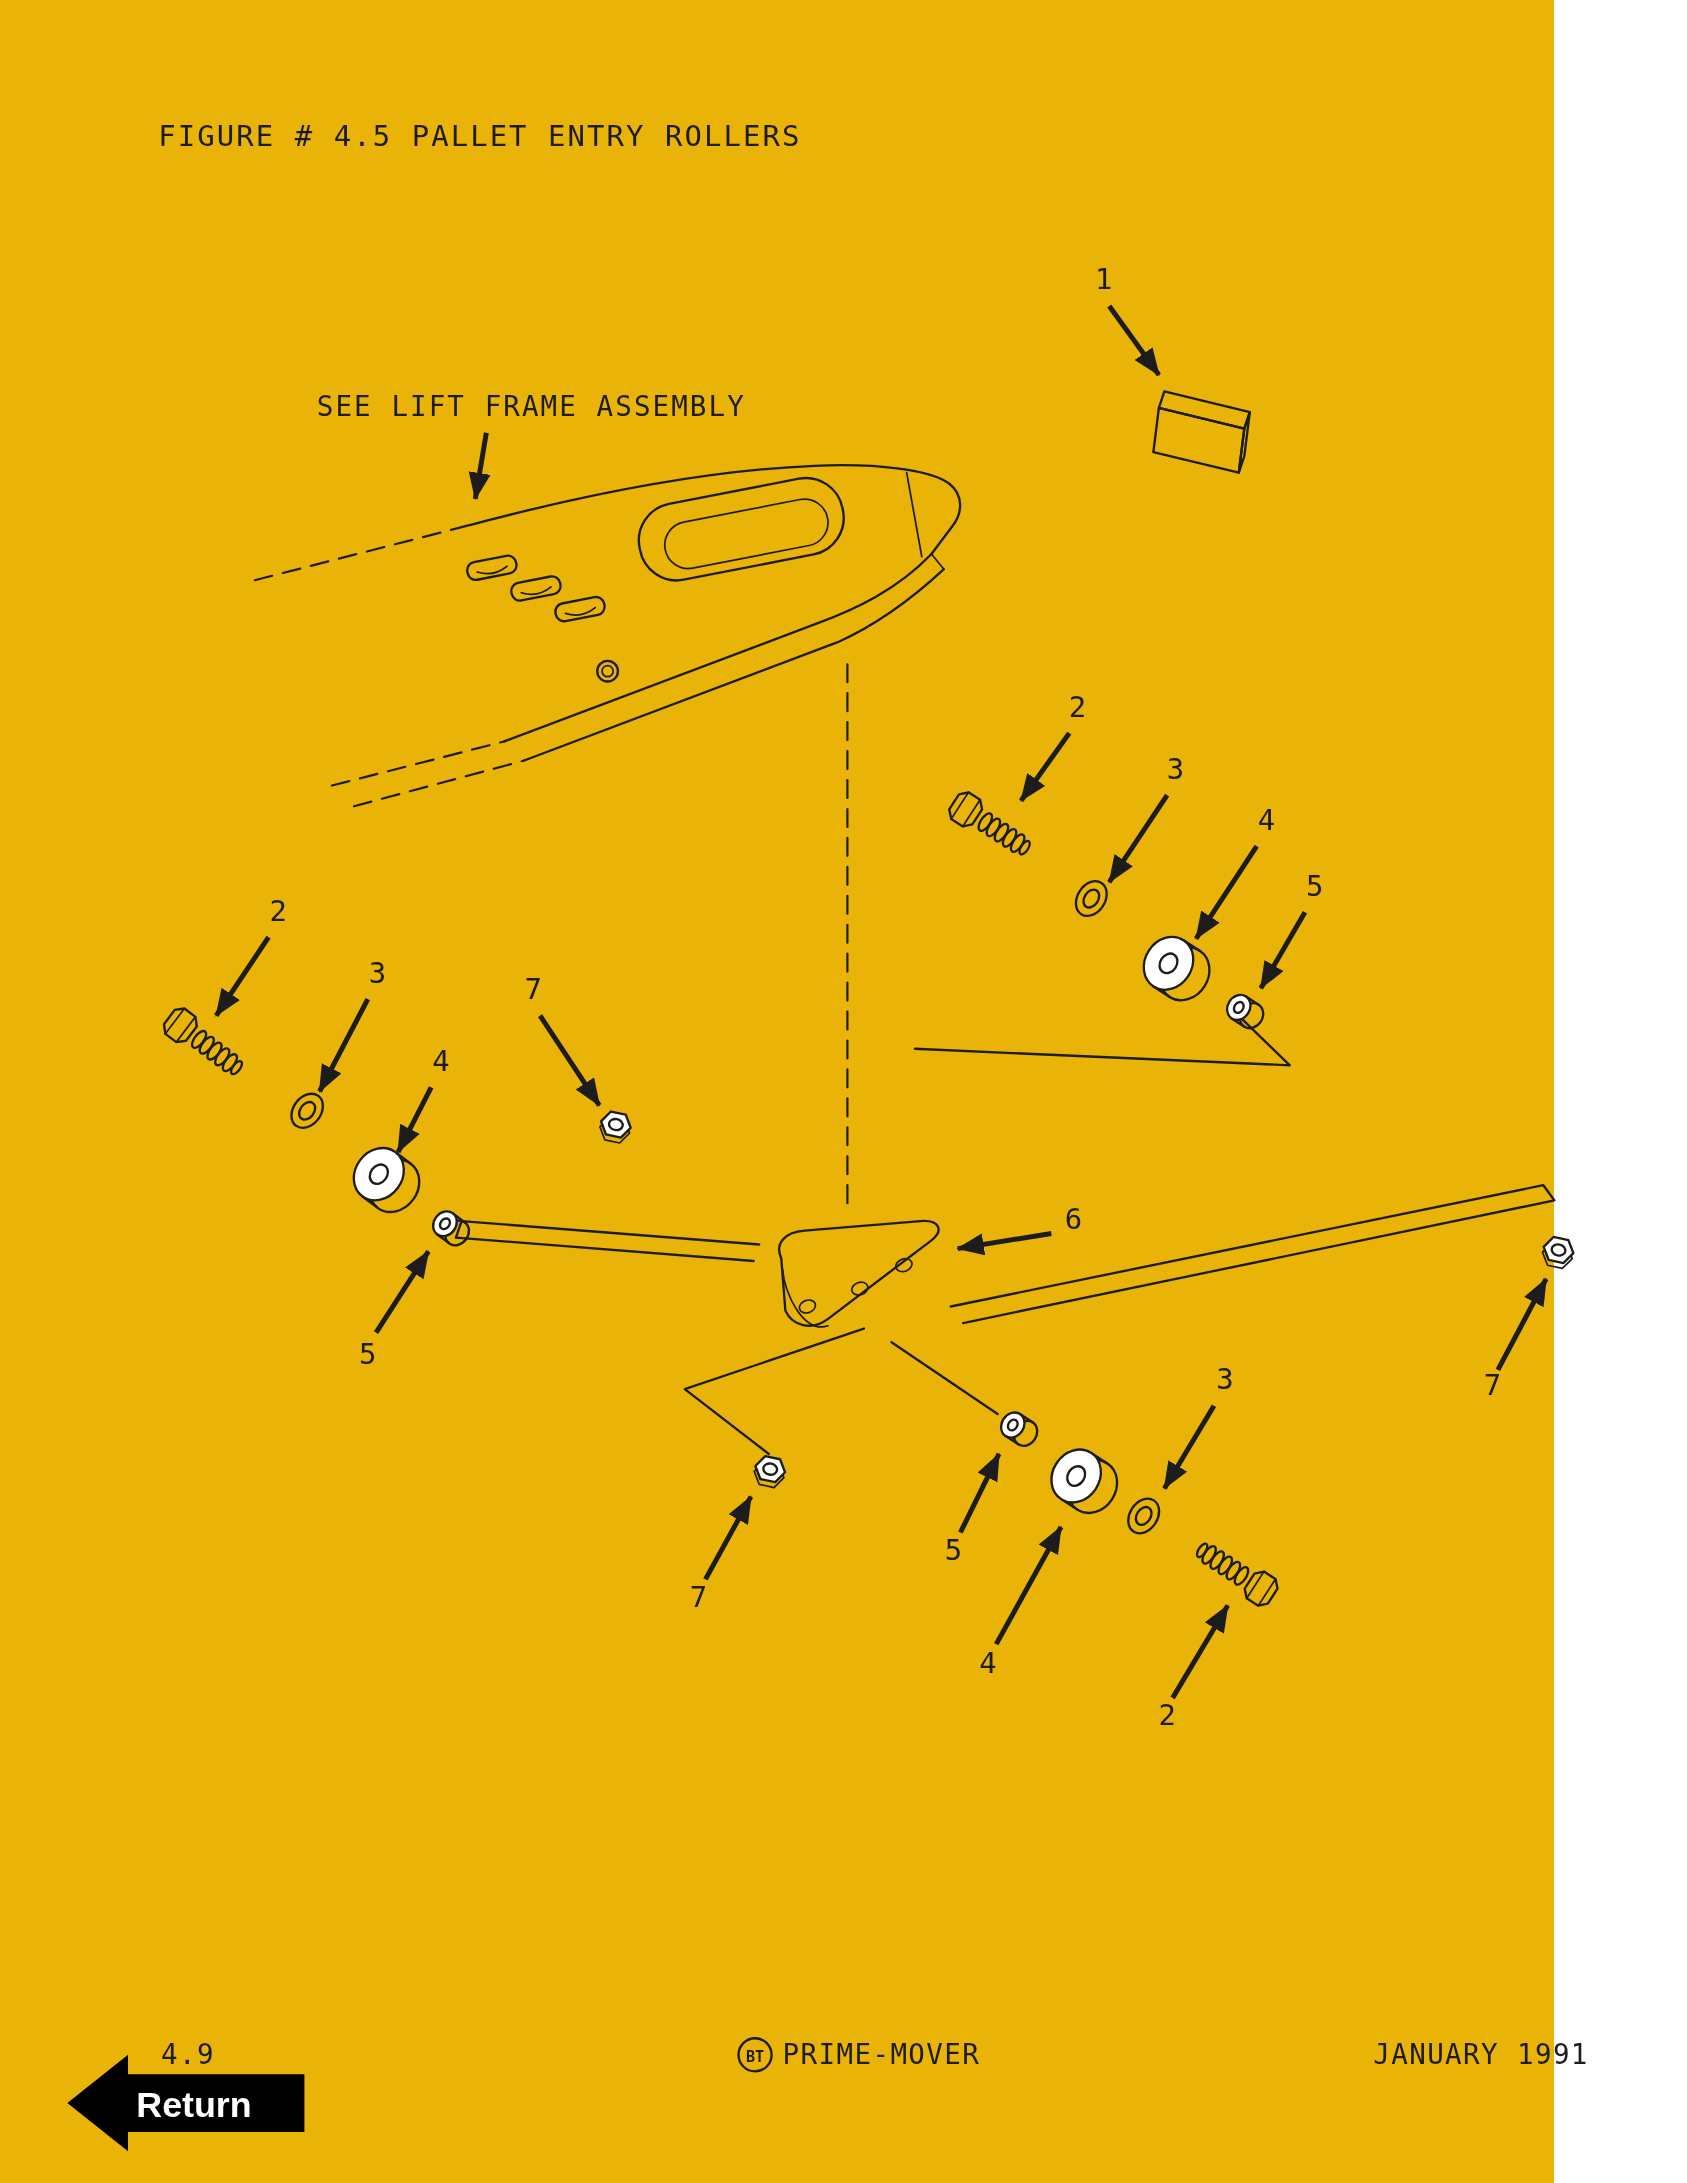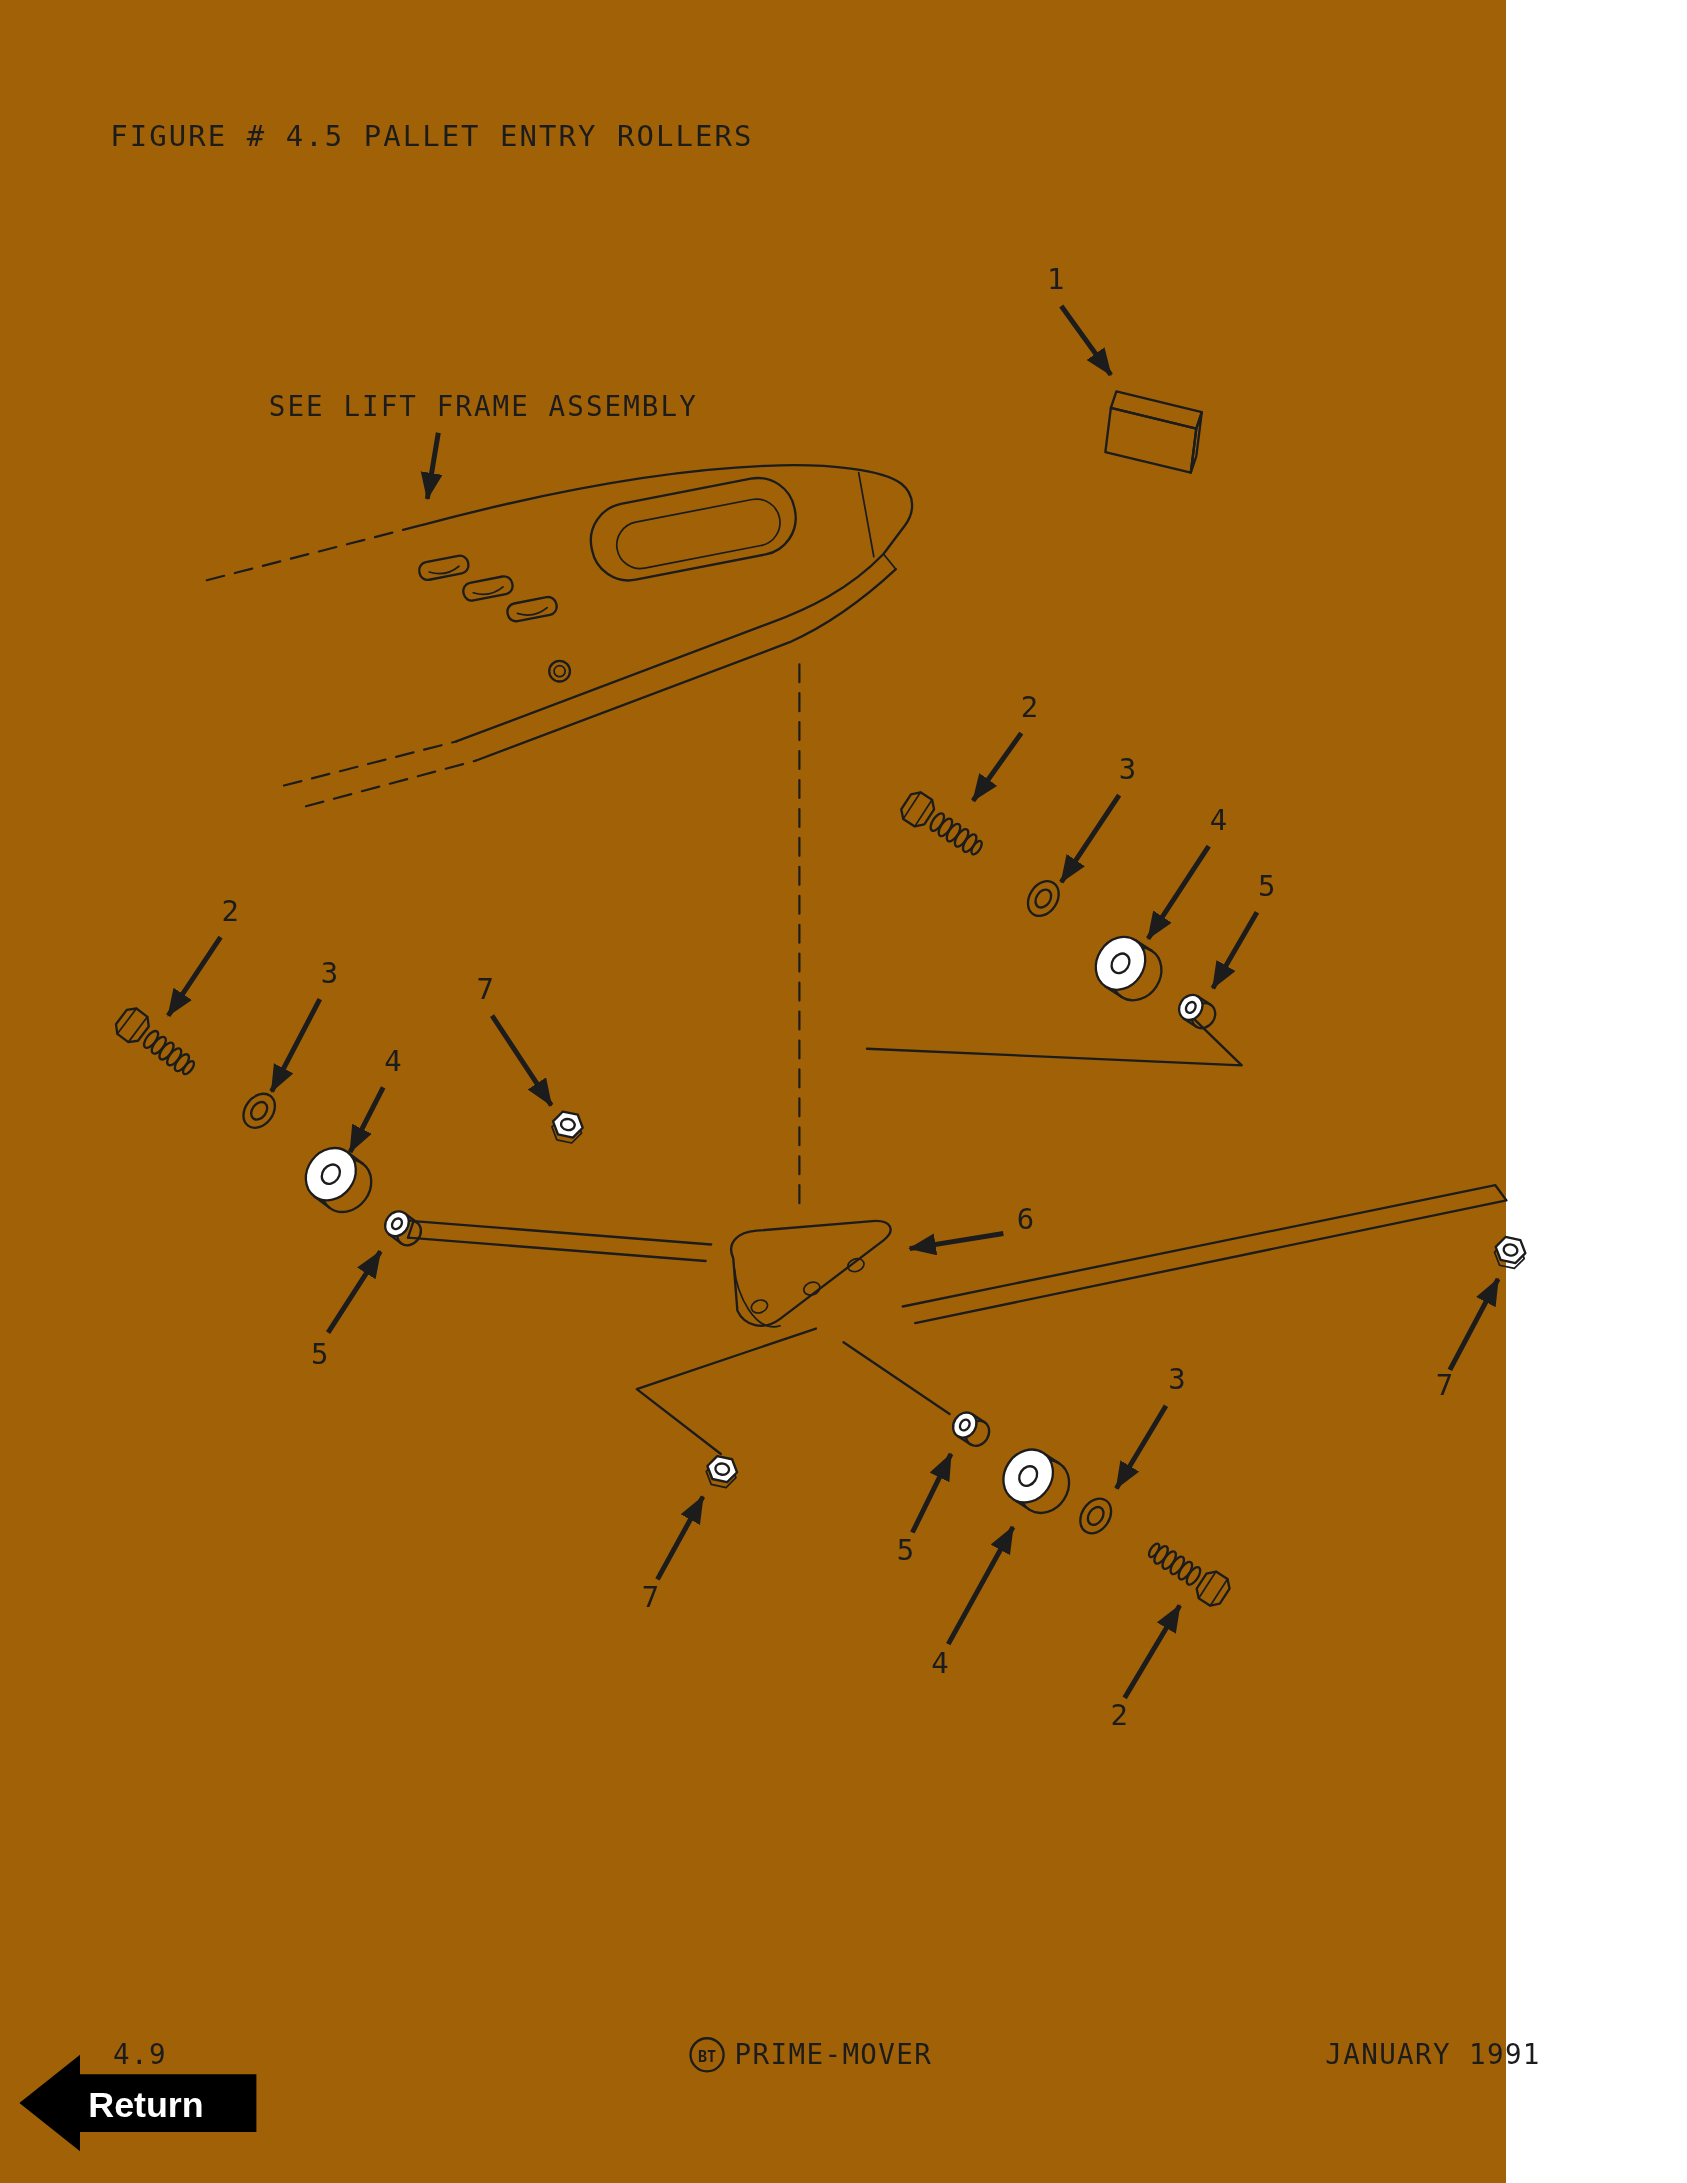--- a/index.html
+++ b/index.html
@@ -1,16 +1,16 @@
 <!DOCTYPE html>
 <html style="font-size:11px"><head>
 <meta charset="utf-8">
 <style>
   html,body{margin:0;padding:0;background:#ffffff;}
-  .page{width:1506px;height:2183px;background:#a16207;position:relative;}
+  .page{width:1506px;height:2183px;background:#eab308;position:relative;padding-left:48px;}
   svg{display:block;}
   .draw{fill:none;stroke:#1c1c1c;stroke-width:1.7;stroke-linecap:round;stroke-linejoin:round;}
   .thin{stroke-width:1.25;}
   .white{fill:#ffffff;}
   .dash{stroke-dasharray:13 8;stroke-width:1.6;}
   .arrow{fill:none;stroke:#1c1c1c;stroke-width:3.6;marker-end:url(#ah);}
   .t-title{font-family:"DejaVu Sans Mono",monospace;font-size:21px;letter-spacing:1.5px;fill:#1c1c1c;}
   .t-note{font-family:"DejaVu Sans Mono",monospace;font-size:20px;letter-spacing:1.5px;fill:#1c1c1c;}
   .t-call{font-family:"DejaVu Sans Mono",monospace;font-size:21px;fill:#1c1c1c;text-anchor:middle;}
   .t-foot{font-family:"DejaVu Sans Mono",monospace;font-size:20px;letter-spacing:1px;fill:#1c1c1c;}

